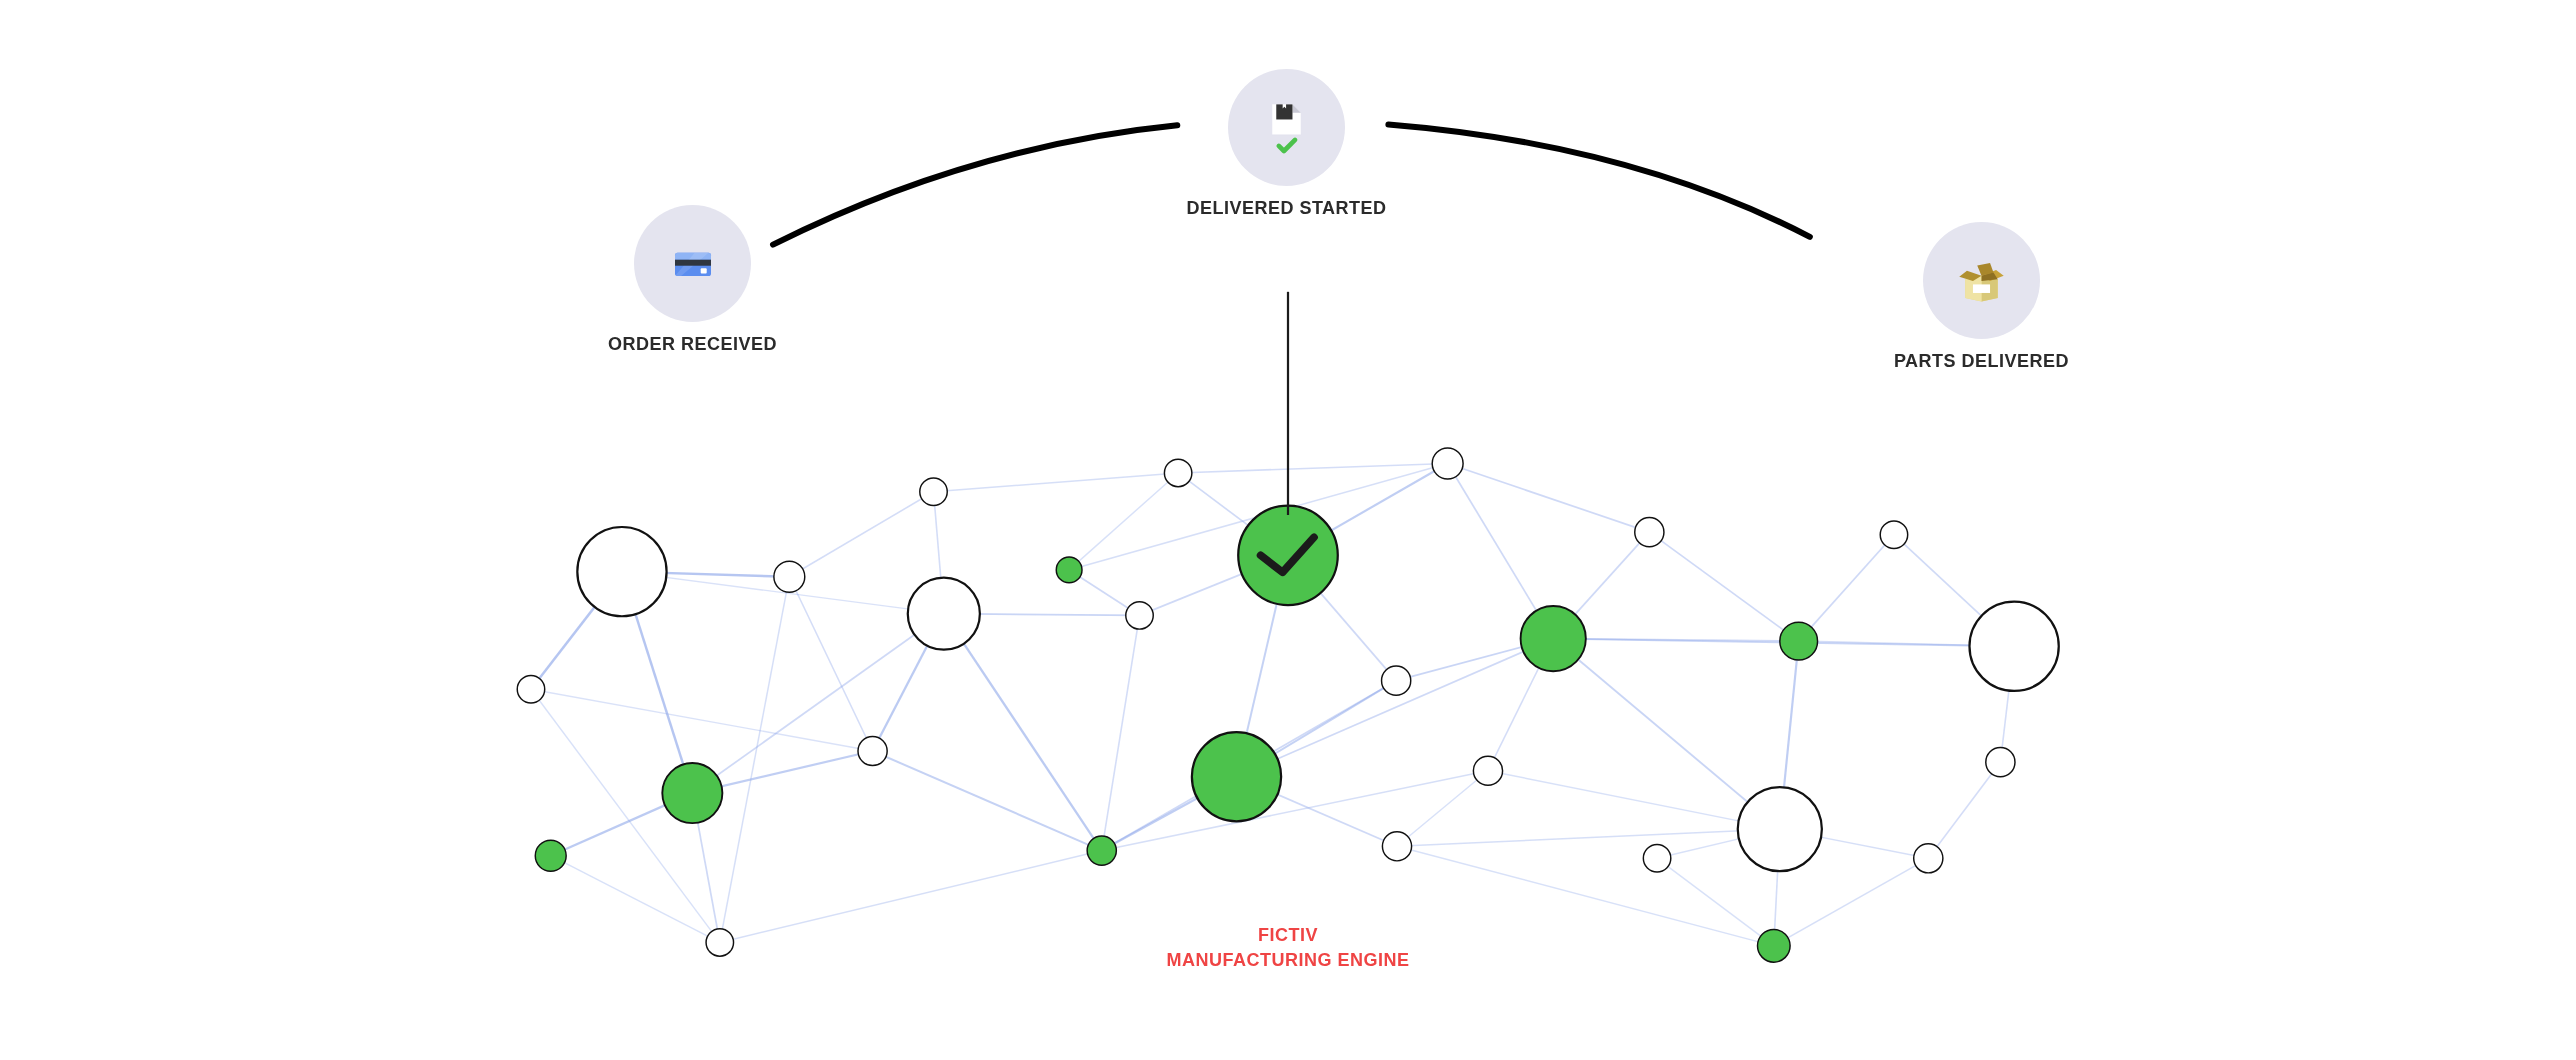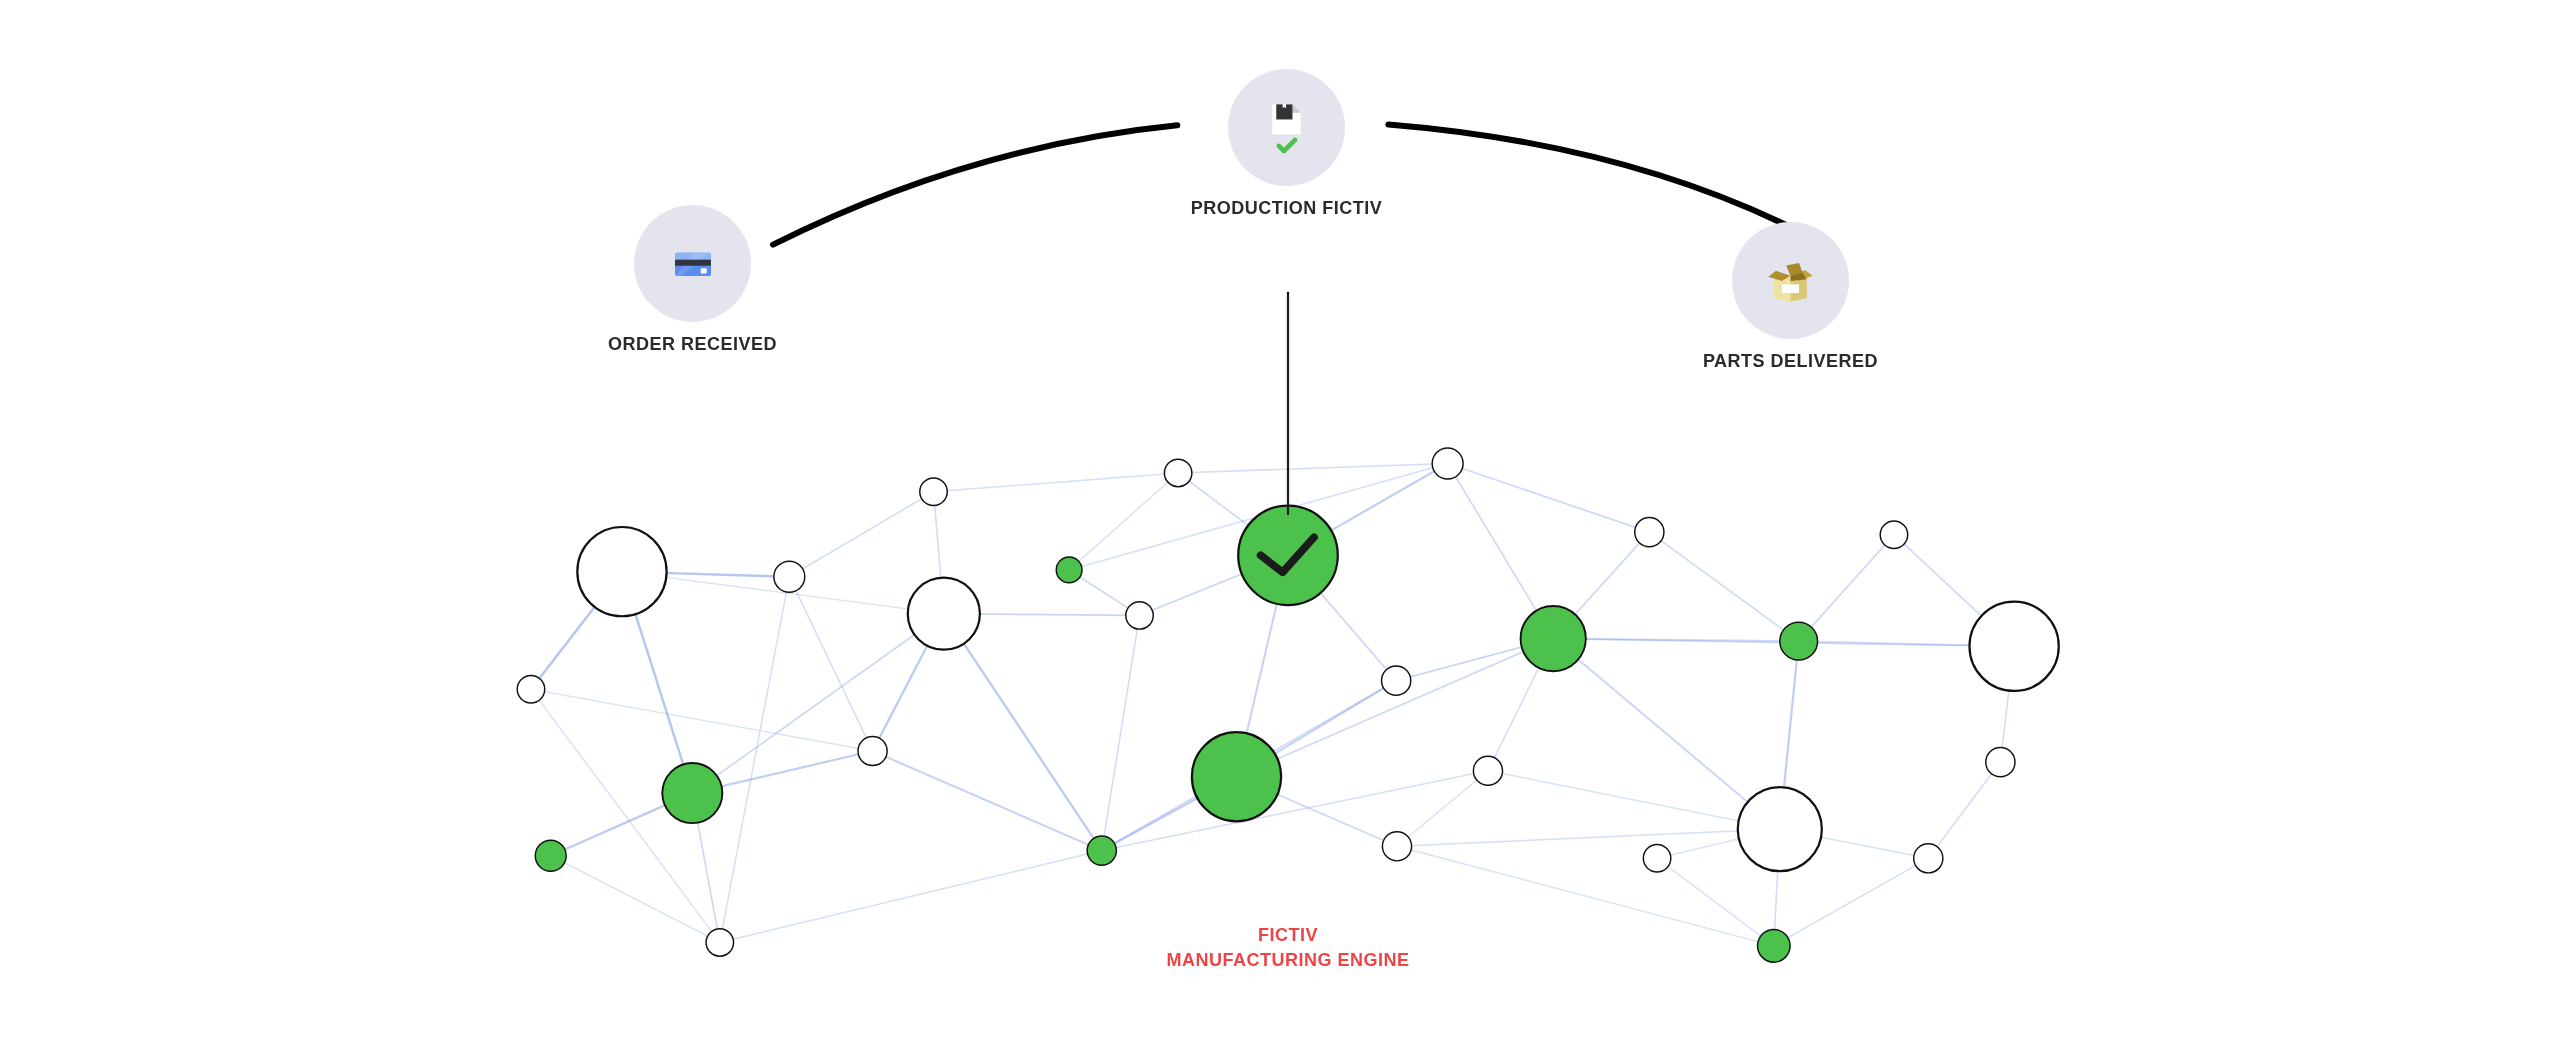--- a/index.html
+++ b/index.html
@@ -248,24 +248,24 @@
     <div class="milestone-disc" style="width: 117px; height: 117px; background: rgb(228, 228, 239);">
       <svg width="53" height="58" viewBox="0 0 62 68">
         <path d="M14 6 h24 l10 10 v26 h-34 z" fill="#ffffff"></path>
         <path d="M38 6 l10 10 h-10 z" fill="#c9c9d4"></path>
         <path d="M19 6 h19 v18 h-19 z" fill="#333333"></path>
         <path d="M26.5 6 h4 v5 l-2 -2 l-2 2 z" fill="#ffffff"></path>
         <path d="M14 6 h24 l10 10 v26 h-34 z" fill="none" stroke="#e4e4ef" stroke-width="0.6"></path>
         <path d="M22 55 l6 6 l13 -13" fill="none" stroke="#4cc24c" stroke-width="5.5" stroke-linecap="round" stroke-linejoin="round"></path>
       </svg>
     </div>
-    <div class="milestone-label">PRODUCTION FICTIV</div>
-  </div>
-
-  <div class="milestone" id="ms-2" style="left: 1619px; top: 222px; width: 343px;">
+    <div class="milestone-label">DELIVERED STARTED</div>
+  </div>
+
+  <div class="milestone" id="ms-2" style="left: 1810px; top: 222px; width: 343px;">
     <div class="milestone-disc" style="width: 117px; height: 117px; background: rgb(228, 228, 239);">
       <svg width="53" height="48" viewBox="0 0 62 56">
         <path d="M12 26 L31 22 L50 26 L50 48 L31 52 L12 48 Z" fill="#e8d98a"></path>
         <path d="M31 22 L50 26 L50 48 L31 52 Z" fill="#d8c878"></path>
         <path d="M12 26 L31 22 L31 52 L12 48 Z" fill="#efe3a4"></path>
         <rect x="21" y="32" width="20" height="10" fill="#ffffff"></rect>
         <path d="M31 22 L14 16 L5 23 L21 28 Z" fill="#b0902f"></path>
         <path d="M31 22 L48 15 L57 22 L41 28 Z" fill="#c7a23a"></path>
         <path d="M31 22 L26 10 L41 7 L45 18 Z" fill="#a9872b"></path>
         <path d="M31 22 L45 18 L50 26 L31 28 Z" fill="#8e7023"></path>

